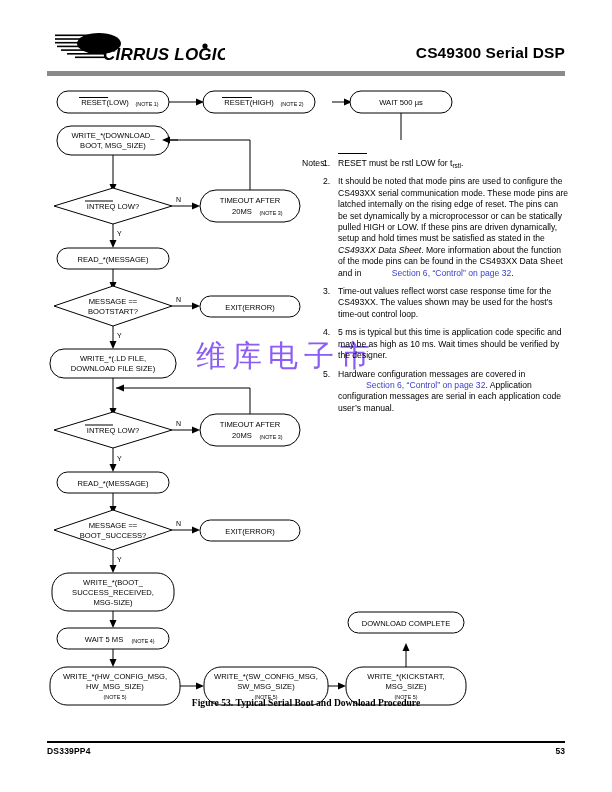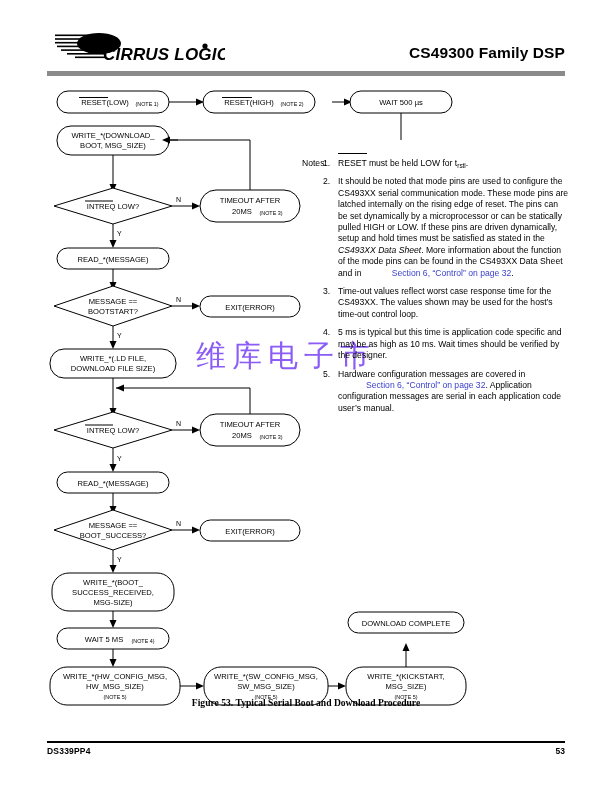--- a/index.html
+++ b/index.html
@@ -99,21 +99,21 @@
         <rect x="0" y="7.2" width="38" height="1.6"></rect>
         <rect x="0" y="10.9" width="42" height="1.6"></rect>
         <rect x="2" y="14.6" width="44" height="1.6"></rect>
         <rect x="6" y="18.3" width="42" height="1.6"></rect>
         <rect x="12" y="22.0" width="38" height="1.6"></rect>
         <rect x="20" y="25.5" width="30" height="1.6"></rect>
       </g>
       <text x="48" y="29" font-family="Liberation Serif, serif" font-style="italic" font-weight="bold" font-size="17" fill="#000" letter-spacing="0.2">CIRRUS LOGIC</text>
       <circle cx="150" cy="15" r="2.6" fill="#000"></circle>
     </svg>
-    <div class="doc-title">CS49300 Family DSP</div>
+    <div class="doc-title">CS49300 Serial DSP</div>
     <div class="header-rule"></div>
   </div>
 
   <div class="watermark">维库电子市</div>
 
   <svg class="chart" viewBox="0 0 320 640">
 
     <g>
       <rect class="bx" x="57" y="13" width="112" height="22" rx="11" ry="11"></rect>
       <line class="ln" x1="79" y1="19.5" x2="108" y2="19.5"></line>
@@ -312,21 +312,21 @@
       <text class="t" x="71" y="27">WAIT 500 µs</text>
     </g>
     <path class="ln" d="M71 35 V 62"></path>
   </svg>
 
   <div class="notes">
     <div class="notes-head">Notes:</div>
 
     <div class="note-row">
       <span class="note-num">1.</span>
-      <span class="note-body"><span class="ovl">RESET</span><span> must be held LOW for </span><span>t</span><sub>rstl</sub><span>.</span></span>
+      <span class="note-body"><span class="ovl">RESET</span><span> must be rstl LOW for </span><span>t</span><sub>rstl</sub><span>.</span></span>
     </div>
 
     <div class="note-row">
       <span class="note-num">2.</span>
       <span class="note-body"><span>It should be noted that mode pins are used to configure the CS493XX serial communication mode. These mode pins are latched internally on the rising edge of reset. The pins can be set dynamically by a microprocessor or can be statically pulled HIGH or LOW. If these pins are driven dynamically, setup and hold times must be satisfied as stated in the </span><span class="ital">CS493XX Data Sheet</span><span>. More information about the function of the mode pins can be found in the CS493XX Data Sheet and in </span><span class="lnk">Section 6, “Control” on page 32</span><span>.</span></span>
     </div>
 
     <div class="note-row">
       <span class="note-num">3.</span>
       <span class="note-body">Time-out values reflect worst case response time for the CS493XX. The values shown may be used for the host’s time-out control loop.</span>

